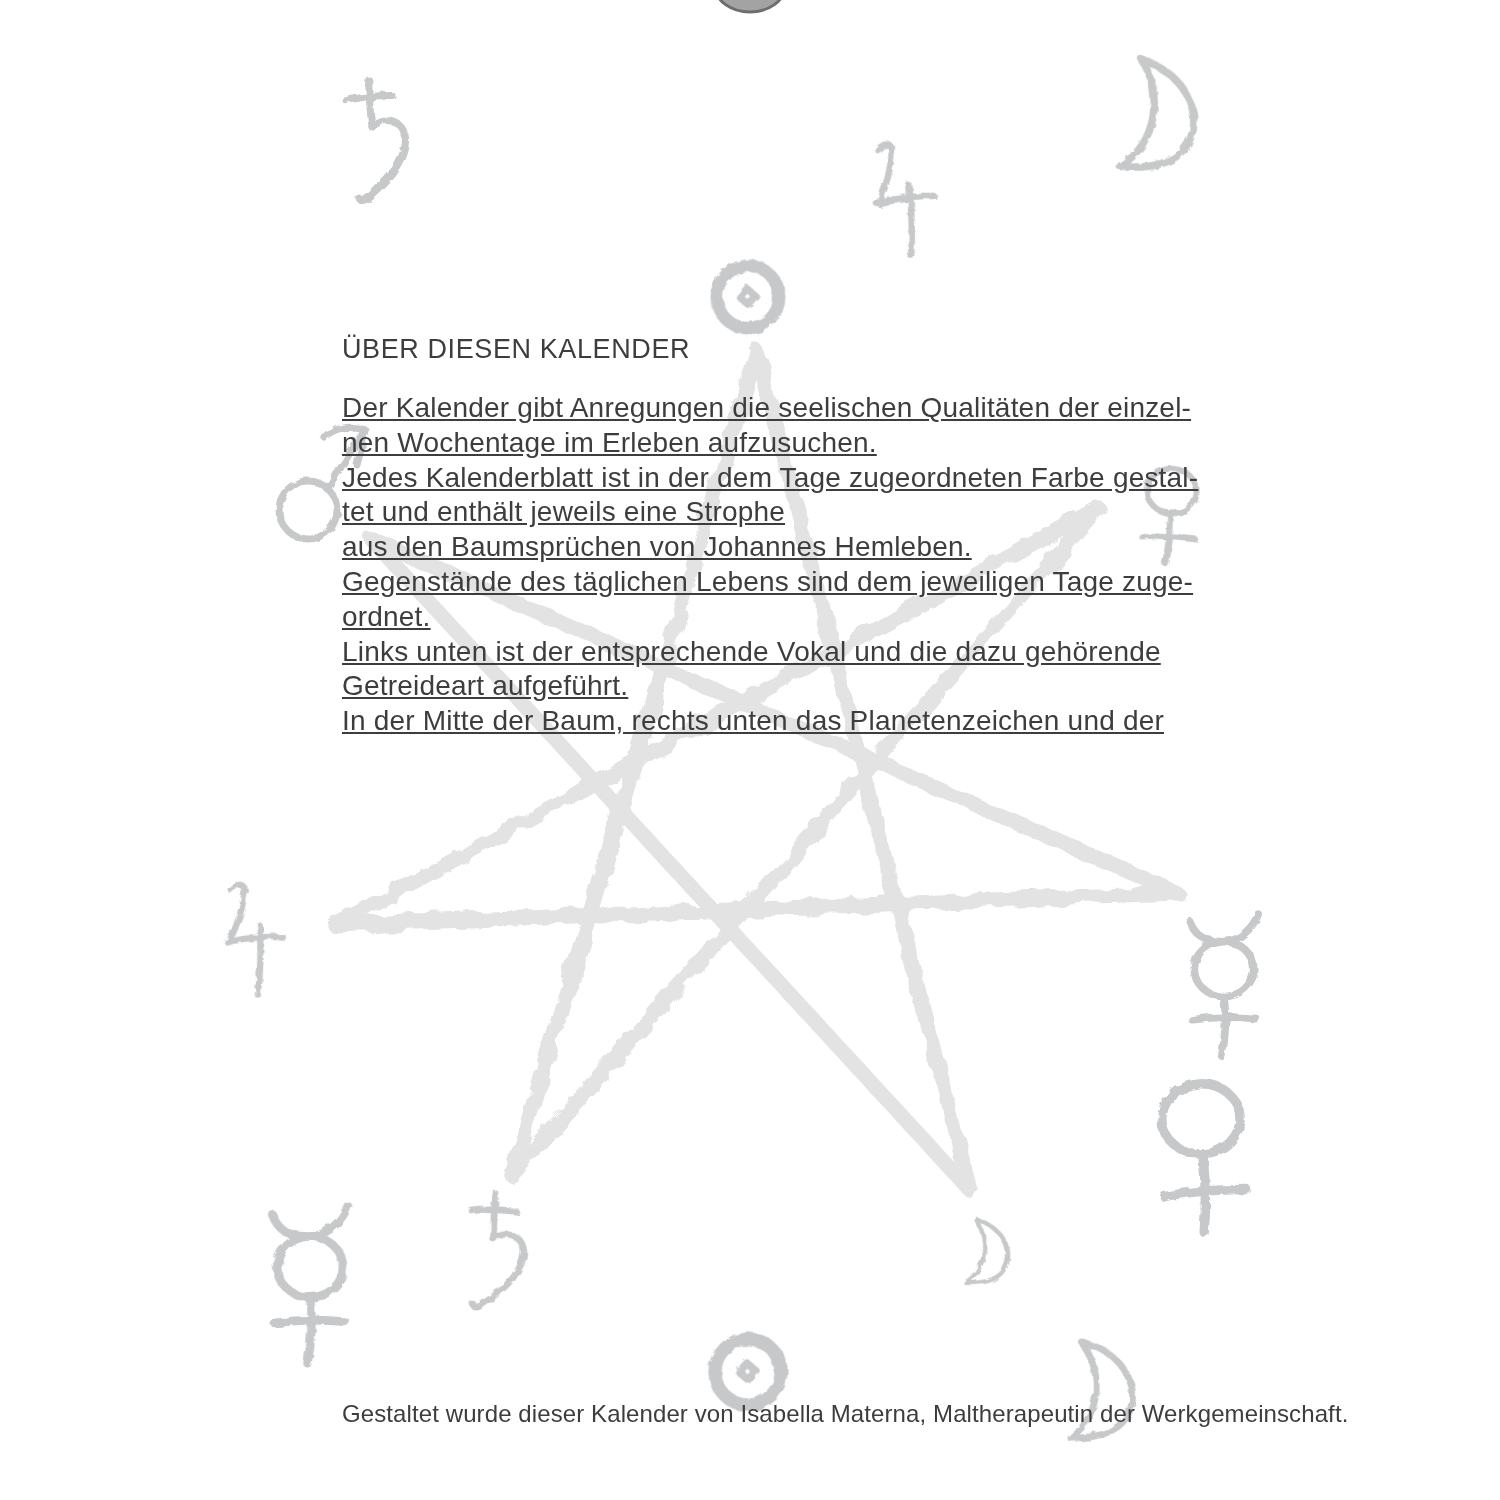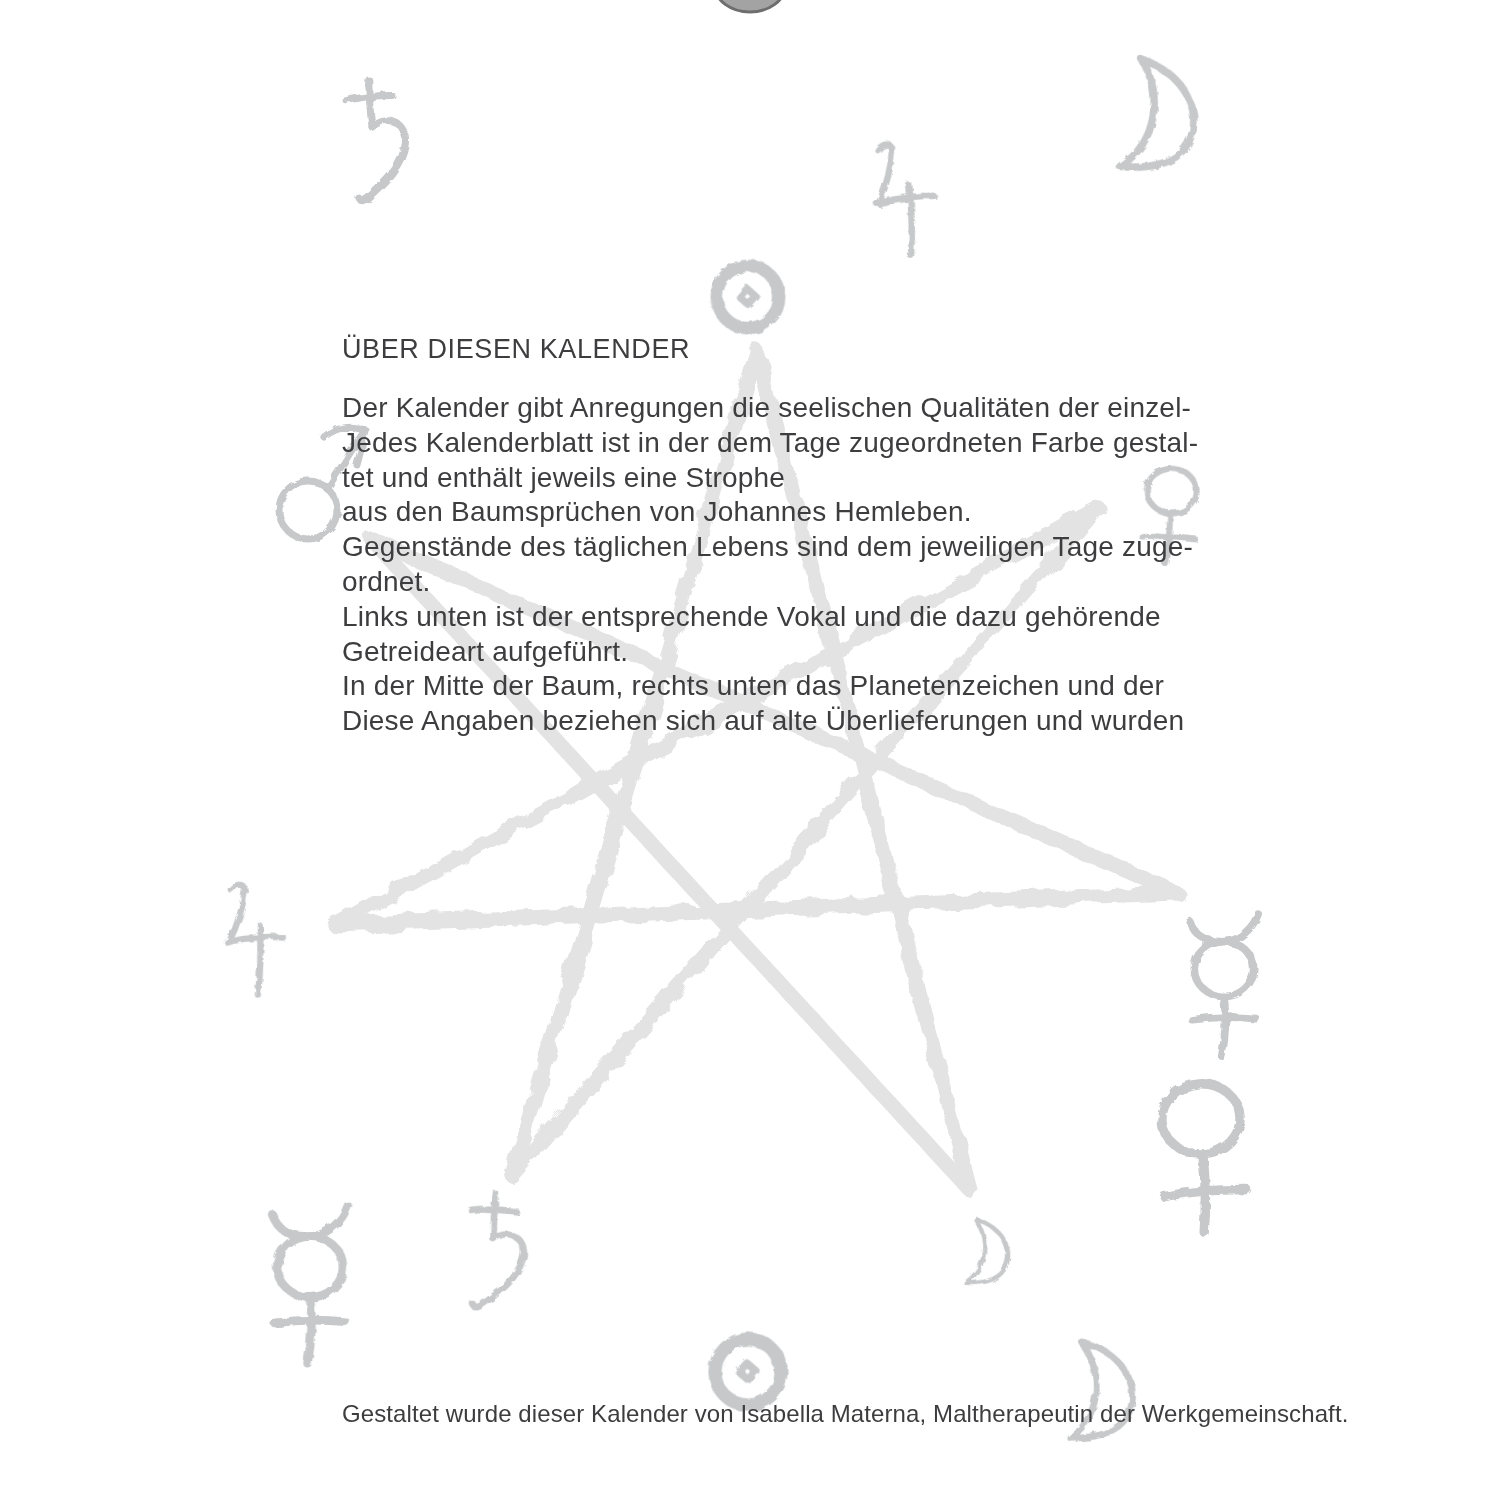--- a/index.html
+++ b/index.html
@@ -11,21 +11,21 @@
   #symbols-group{stroke:var(--symbol-color,#c6c8c9);fill:none;stroke-width:7;
     stroke-linecap:round;stroke-linejoin:round;}
   #star-group{stroke:var(--star-color,#e2e2e2);fill:none;stroke-linecap:round;}
   .text-layer{position:absolute;left:0;top:0;width:1500px;height:1500px;}
   .title{
     position:absolute;left:342px;top:334px;font-size:27px;letter-spacing:0.6px;
     color:var(--text-color,#3d3d3f);white-space:nowrap;
   }
   .body-text{
     position:absolute;left:342px;top:391px;font-size:28px;line-height:34.8px;
-    letter-spacing:0.2px;color:var(--text-color,#3d3d3f);white-space:nowrap;width:900px;
+    letter-spacing:0.2px;color:var(--text-color,#3d3d3f);white-space:nowrap;width:900px;text-decoration:underline;
   }
   .footer-text{
     position:absolute;left:342px;top:1398px;font-size:24px;line-height:32.5px;
     letter-spacing:0.1px;color:var(--text-color,#3d3d3f);white-space:nowrap;width:1000px;
   }
 </style>
 </head>
 <body>
 
 <div class="page">
@@ -103,28 +103,28 @@
         <use href="#g-moon" transform="translate(984,1253) rotate(6) scale(0.63)"></use>
         <use href="#g-sun" transform="translate(748,1372) rotate(0) scale(1.1)"></use>
         <use href="#g-moon" transform="translate(1096,1392) rotate(3) scale(0.95)"></use>
       </g>
   </svg>
 
   <div class="text-layer">
     <div class="title">ÜBER DIESEN KALENDER</div>
     <div class="body-text">
         <div>Der Kalender gibt Anregungen die seelischen Qualitäten der einzel-</div>
+        <div>nen Wochentage im Erleben aufzusuchen.</div>
         <div>Jedes Kalenderblatt ist in der dem Tage zugeordneten Farbe gestal-</div>
         <div>tet und enthält jeweils eine Strophe</div>
         <div>aus den Baumsprüchen von Johannes Hemleben.</div>
         <div>Gegenstände des täglichen Lebens sind dem jeweiligen Tage zuge-</div>
         <div>ordnet.</div>
         <div>Links unten ist der entsprechende Vokal und die dazu gehörende</div>
         <div>Getreideart aufgeführt.</div>
         <div>In der Mitte der Baum, rechts unten das Planetenzeichen und der</div>
-        <div>Diese Angaben beziehen sich auf alte Überlieferungen und wurden</div>
       </div>
     <div class="footer-text">
         <div>Gestaltet wurde dieser Kalender von Isabella Materna, Maltherapeutin der Werkgemeinschaft.</div>
       </div>
   </div>
 
 </div>
 
 </body></html>

